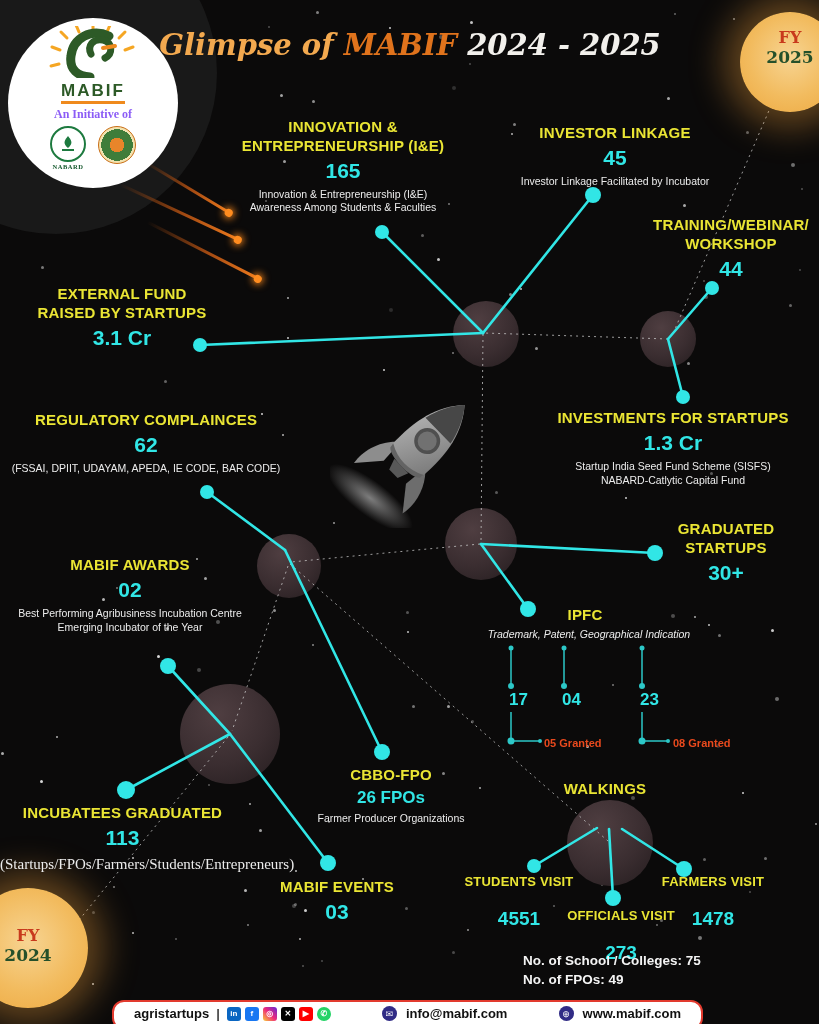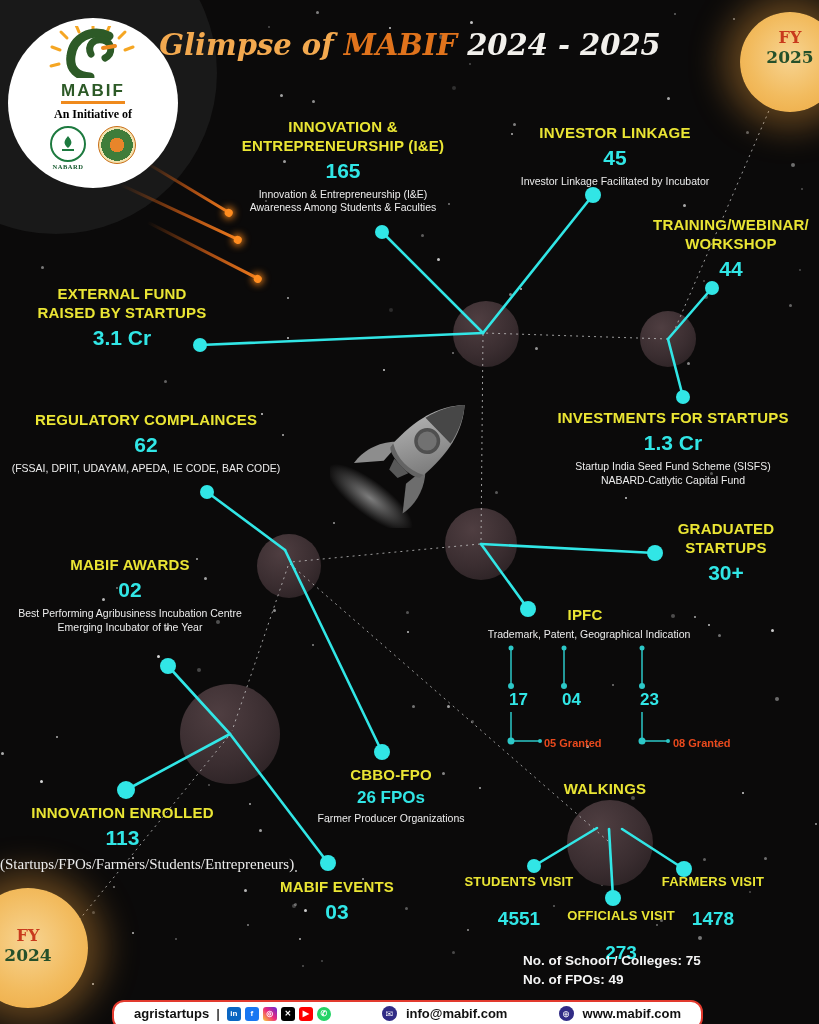--- a/index.html
+++ b/index.html
@@ -31,21 +31,21 @@
        font-family:"DejaVu Serif","Liberation Serif",serif;font-weight:bold;}
   .sun .fy{color:#c83a1c;font-size:16px;line-height:1.2;}
   .sun .yr{color:#25502a;font-size:17px;line-height:1.25;}
   
   .logo-shadow{position:absolute;left:-105px;top:-88px;width:322px;height:322px;border-radius:50%;
                background:#191919;z-index:2;}
   .logo-circle{position:absolute;left:8px;top:18px;width:170px;height:170px;border-radius:50%;
                background:#fff;z-index:5;text-align:center;overflow:hidden;}
   .logo-brand{font-weight:800;font-size:17px;letter-spacing:2px;color:#2d5a27;display:inline-block;
               border-bottom:3px solid #ef8a1d;line-height:1.1;margin-top:-4px;}
-  .logo-init{font-family:"Liberation Serif",serif;font-weight:bold;font-size:12px;color:#000000;margin-top:3px;}
+  .logo-init{font-family:"Liberation Serif",serif;font-weight:bold;font-size:12px;color:#8b5cf6;margin-top:3px;}
   .mini-logos{display:flex;justify-content:center;gap:12px;margin-top:4px;align-items:flex-start;}
   .nabard-wrap{display:flex;flex-direction:column;align-items:center;}
   .nabard-c{width:32px;height:32px;border-radius:50%;border:2px solid #1d7a3f;background:#fff;
             display:flex;align-items:center;justify-content:center;}
   .nabard-t{font-family:"Liberation Serif",serif;font-weight:bold;font-size:6.5px;color:#14582c;margin-top:1px;letter-spacing:.5px;}
   .tnau-c{width:36px;height:36px;border-radius:50%;
           background:radial-gradient(circle,#e8852a 0 28%,#3f7d3a 28% 62%,#f2e3b0 62% 78%,#d97c1f 78% 100%);
           border:1px solid #c96d15;}
   
   .planet{position:absolute;border-radius:50%;z-index:2;
@@ -370,37 +370,37 @@
 
   <div class="stat" style="left:656px;top:520px;width:140px;">
     <div class="t"><span>GRADUATED</span><br>
       <span>STARTUPS</span></div>
     <div class="v">30+</div>
   </div>
 
   <div class="stat" style="left:525px;top:606px;width:120px;">
     <div class="t">IPFC</div>
   </div>
-  <div class="stat" style="left:464px;top:628px;width:250px;">
+  <div class="stat" style="left:464px;top:628px;width:250px;font-style:italic;">
     <div class="s" style="margin-top:0;">Trademark, Patent, Geographical Indication</div>
   </div>
   <div class="num-cyan" style="left:494px;top:690px;">17</div>
   <div class="num-cyan" style="left:547px;top:690px;">04</div>
   <div class="num-cyan" style="left:625px;top:690px;">23</div>
   <div class="granted" style="left:544px;top:737px;">05 Granted</div>
   <div class="granted" style="left:673px;top:737px;">08 Granted</div>
 
   <div class="stat" style="left:291px;top:766px;width:200px;">
     <div class="t">CBBO-FPO</div>
     <div class="v" style="font-size:17px;">26 FPOs</div>
     <div class="s">Farmer Producer Organizations</div>
   </div>
 
   <div class="stat" style="left:0px;top:804px;width:245px;">
-    <div class="t">INNOVATION ENROLLED</div>
+    <div class="t">INCUBATEES GRADUATED</div>
     <div class="v">113</div>
     <div class="s" style="font-size:15px;font-family:Liberation Serif, serif;">(Startups/FPOs/Farmers/Students/Entrepreneurs)</div>
   </div>
 
   <div class="stat" style="left:227px;top:878px;width:220px;">
     <div class="t">MABIF EVENTS</div>
     <div class="v">03</div>
   </div>
 
   <div class="stat" style="left:555px;top:780px;width:100px;">

